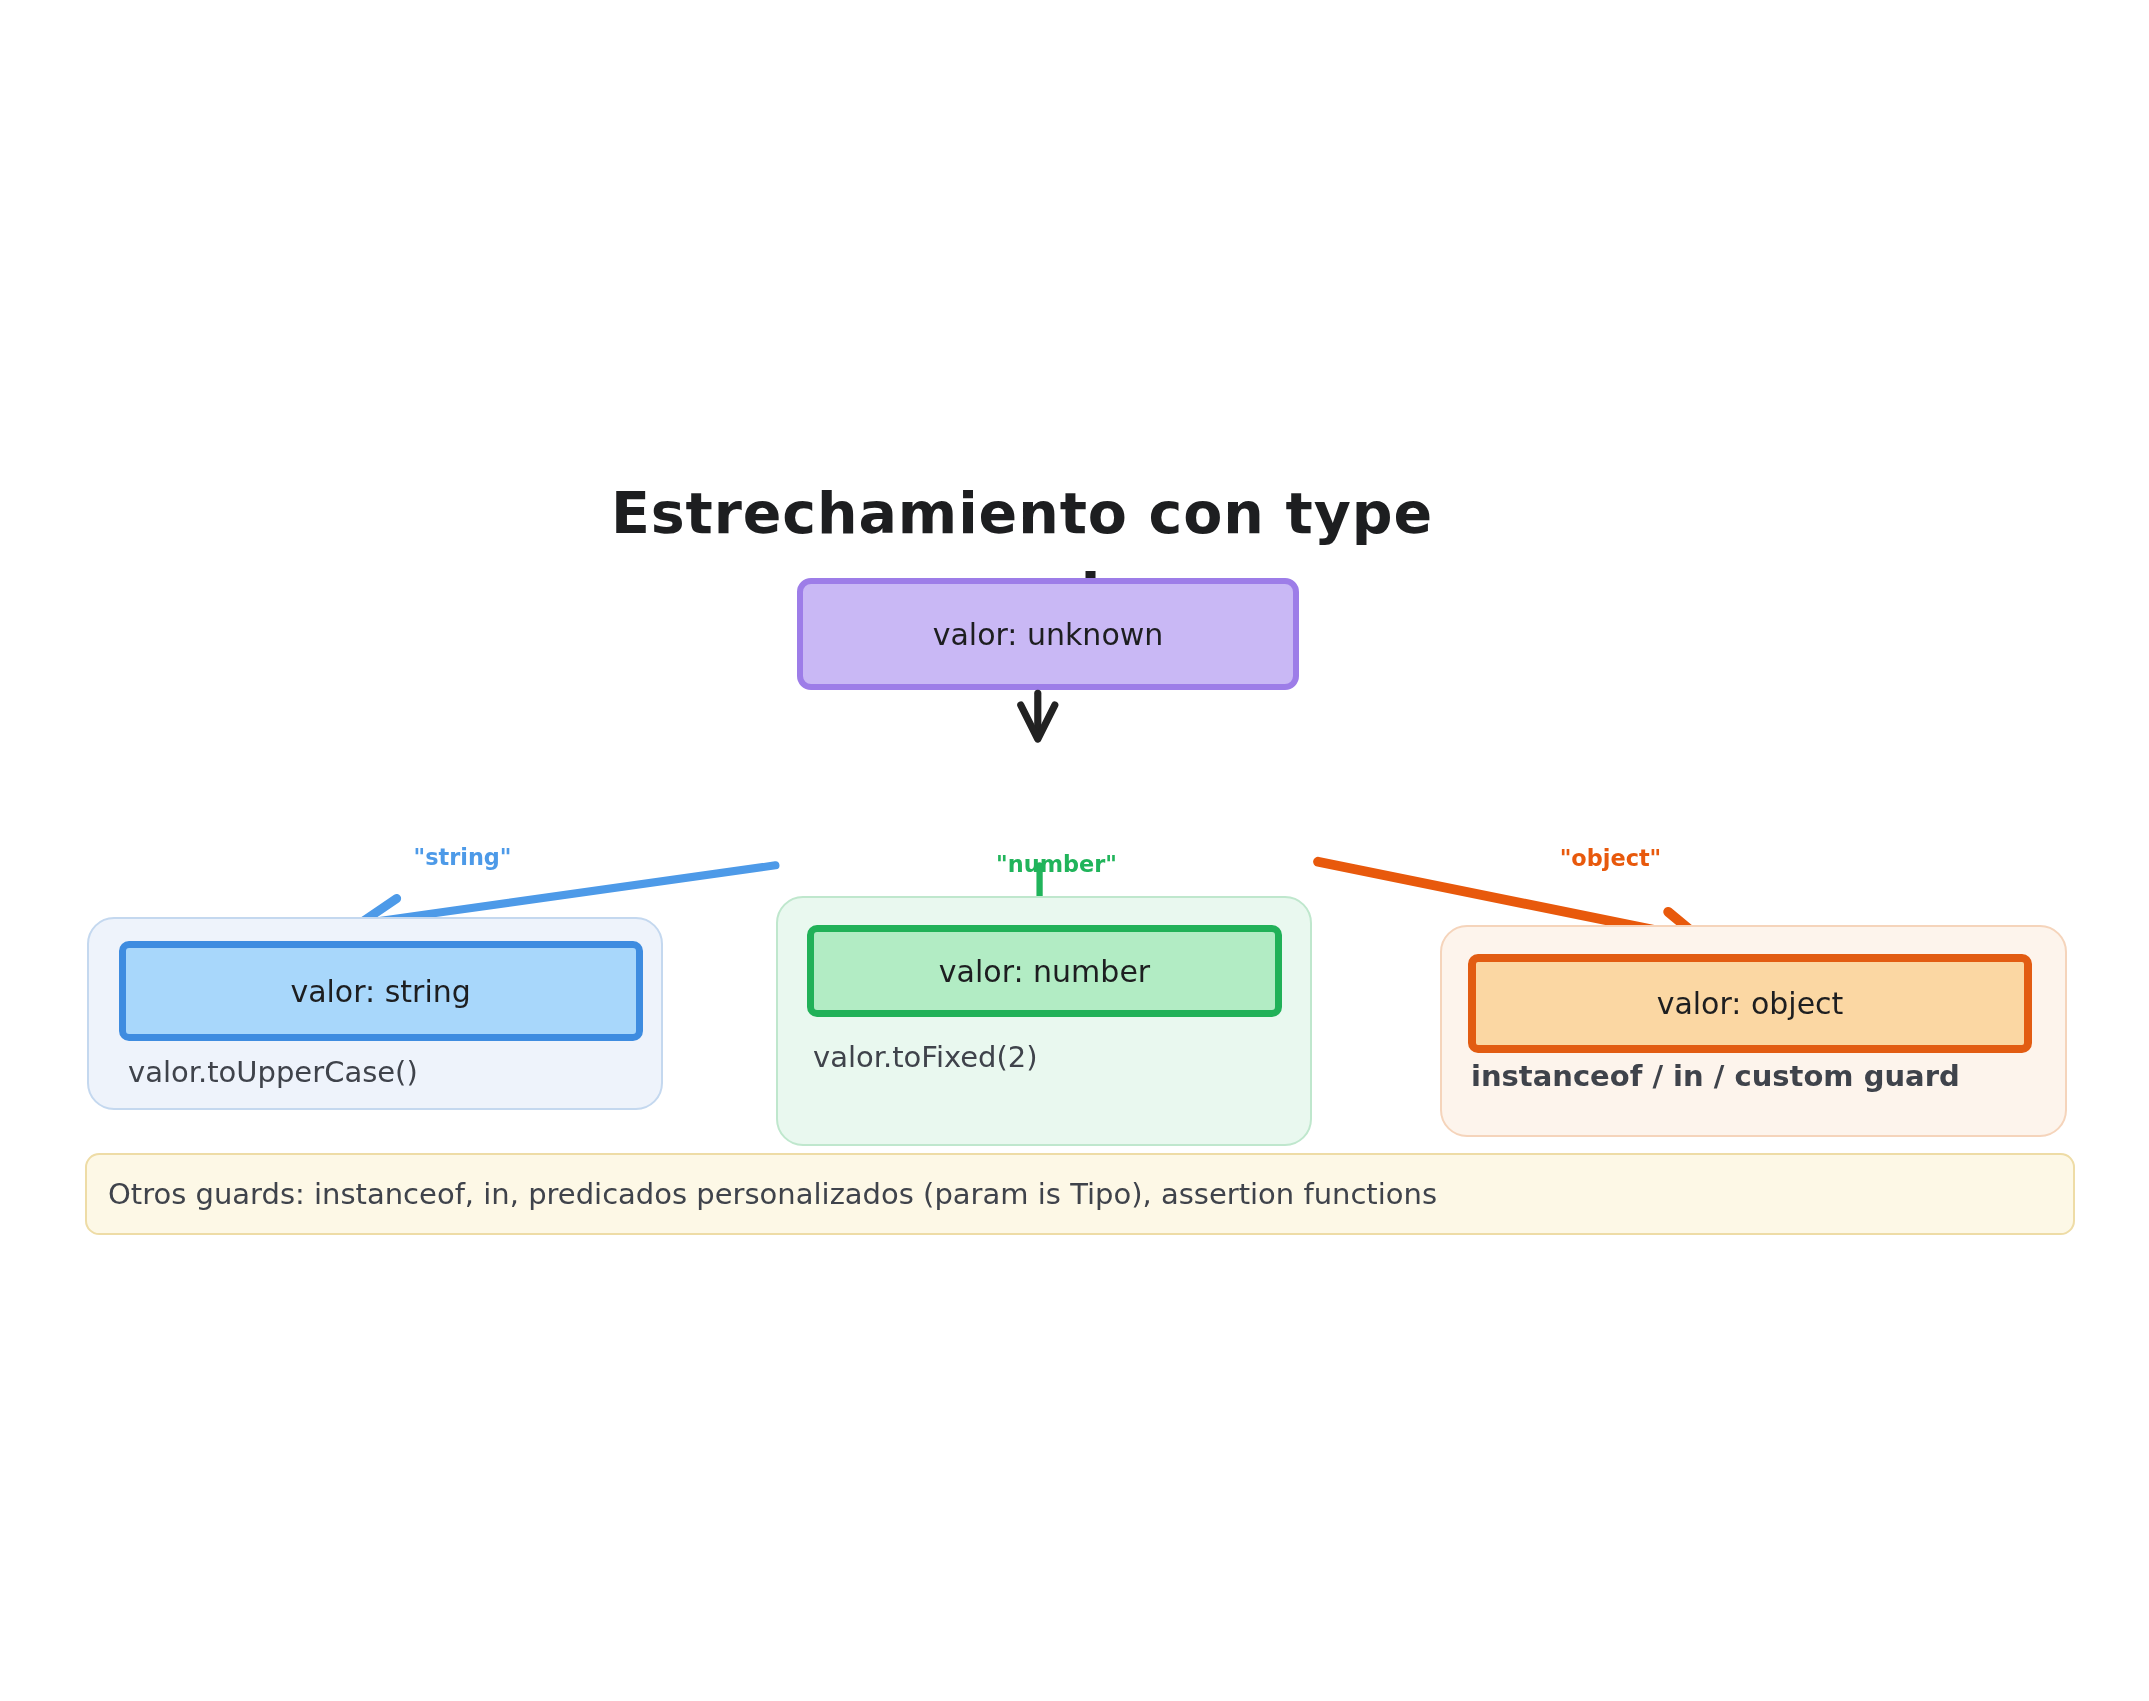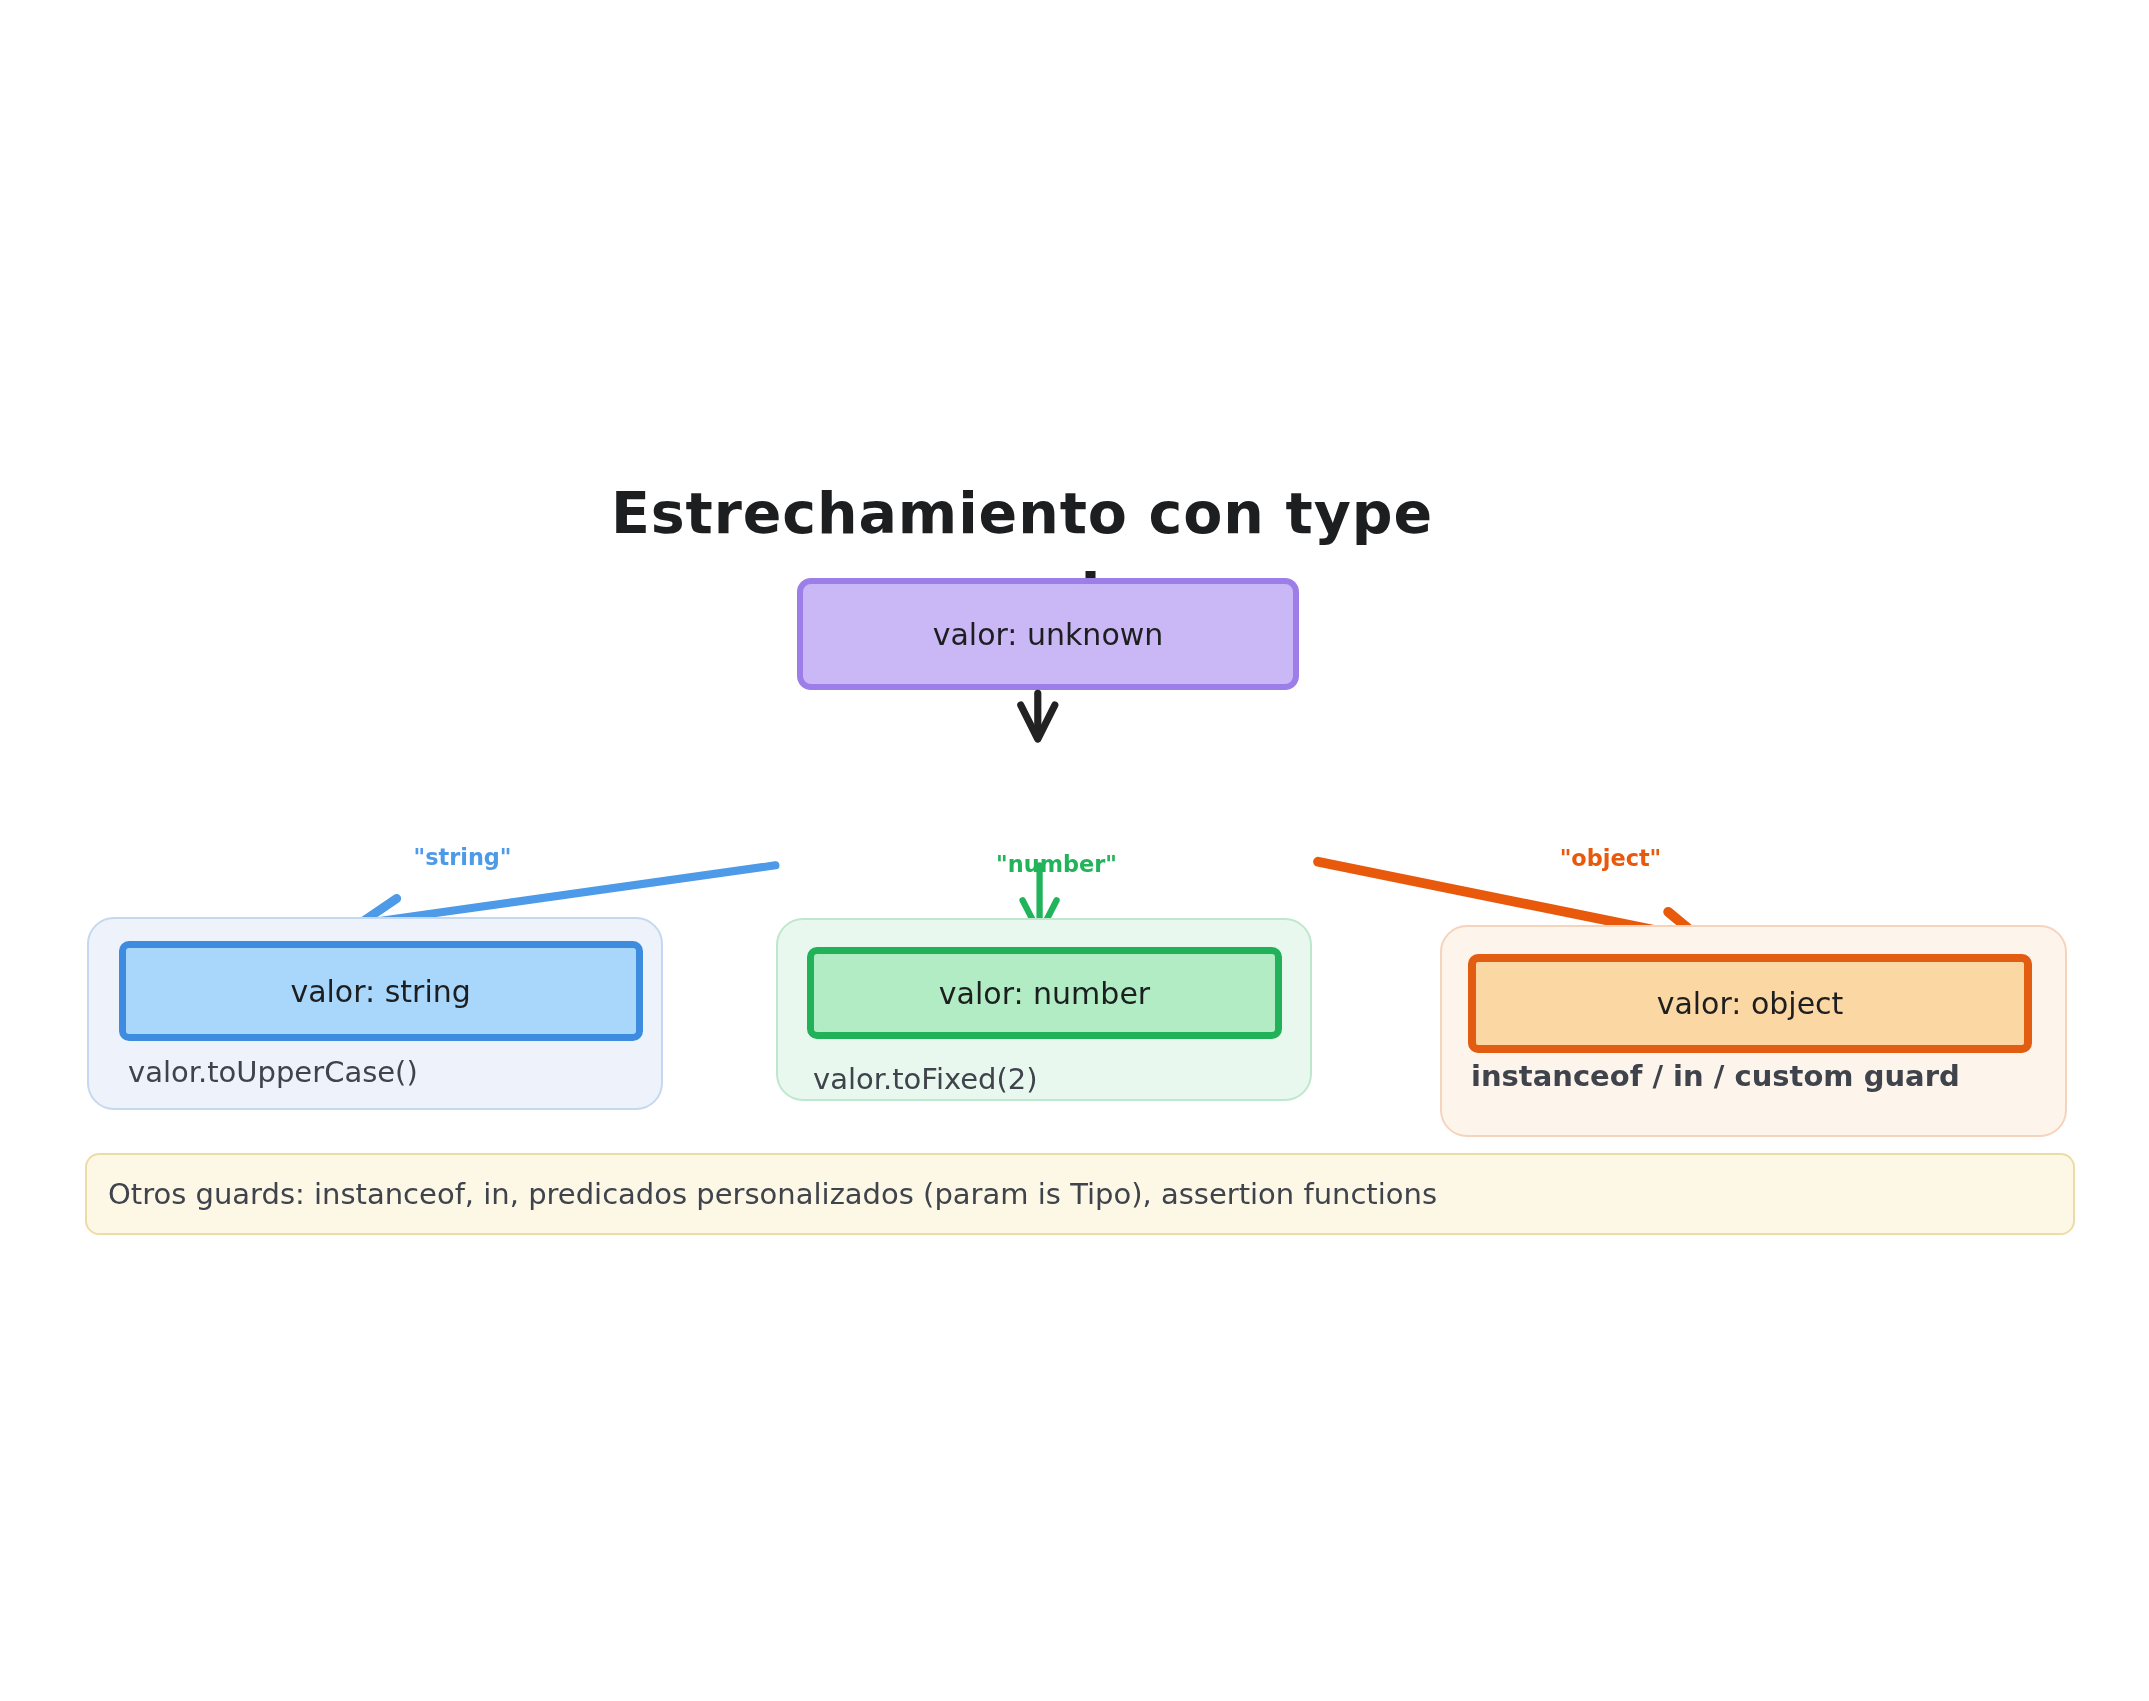--- a/index.html
+++ b/index.html
@@ -44,21 +44,21 @@
     position:absolute;font-size:22.4px;font-weight:600;text-align:center;width:143px;
   }
   .edge-label.string{left:391px;top:844px;color:var(--blue-accent);}
   .edge-label.number{left:985px;top:851px;color:var(--green-accent);}
   .edge-label.object{left:1539px;top:845px;color:var(--orange-accent);}
   .card{
     position:absolute;box-sizing:border-box;border-radius:27px;border:2.7px solid;
   }
   .card-string{left:87px;top:917px;width:576px;height:193px;
     background:var(--blue-card-fill);border-color:var(--blue-card-border);}
-  .card-number{left:776px;top:918px;width:536px;height:183px;
+  .card-number{left:776px;top:896px;width:536px;height:250px;
     background:var(--green-card-fill);border-color:var(--green-card-border);text-align:right;}
   .card-object{left:1440px;top:925px;width:627px;height:212px;
     background:var(--orange-card-fill);border-color:var(--orange-card-border);}
   .inner-node{
     position:absolute;display:flex;align-items:center;justify-content:center;
     box-sizing:border-box;border-radius:10px;font-size:30px;color:var(--ink);
   }
   .card-string .inner-node{left:29.6px;top:22.4px;width:524px;height:100px;
     background:var(--blue-node-fill);border:7.2px solid var(--blue-node-border);}
   .card-number .inner-node{left:29px;top:27px;width:475px;height:92px;

